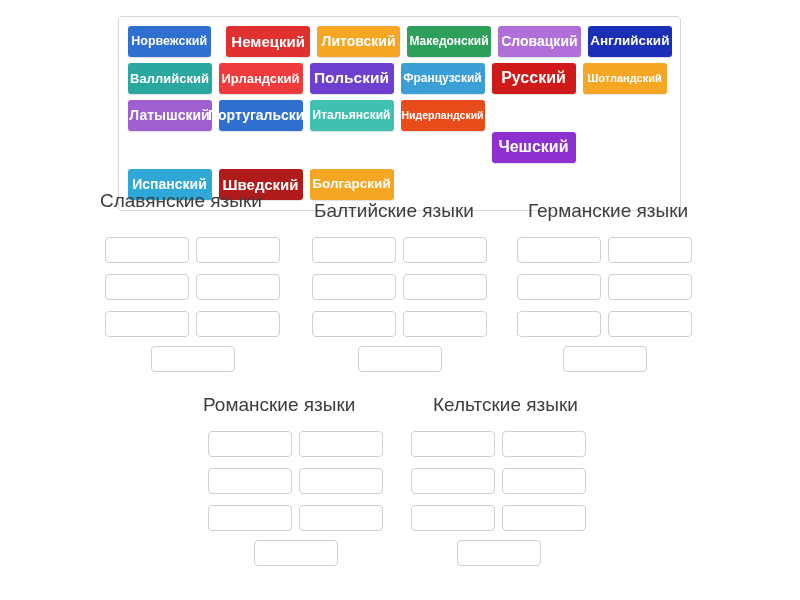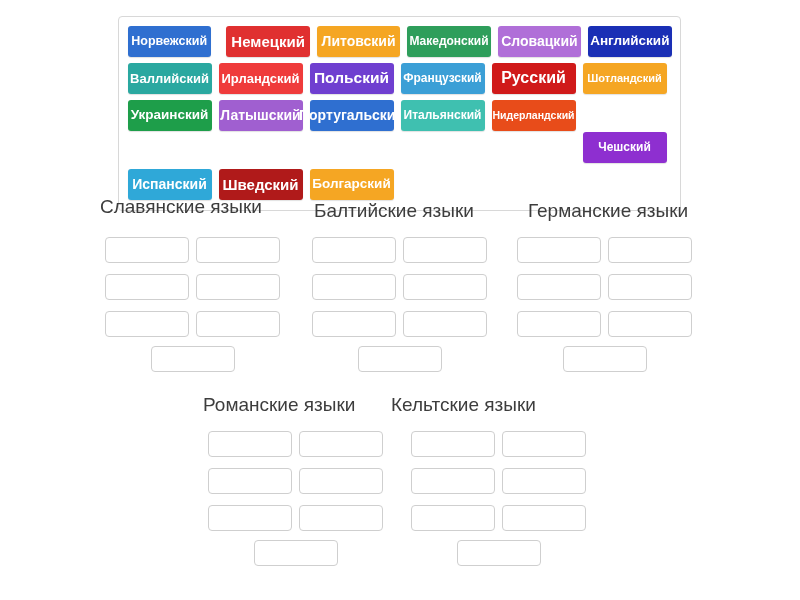--- a/index.html
+++ b/index.html
@@ -91,36 +91,35 @@
       </div>
       <div class="tile-row">
         <div class="tile" style="background: rgb(42, 168, 160); font-size: 13px; font-weight: 700;">Валлийский</div>
         <div class="tile" style="background: rgb(239, 59, 59); font-size: 13px; font-weight: 700;">Ирландский</div>
         <div class="tile" style="background: rgb(111, 63, 208); font-size: 15.5px; font-weight: 700;">Польский</div>
         <div class="tile" style="background: rgb(59, 159, 214); font-size: 12px; font-weight: 700;">Французский</div>
         <div class="tile" style="background: rgb(208, 26, 26); font-size: 16px; font-weight: 700;">Русский</div>
         <div class="tile" style="background: rgb(245, 166, 35); font-size: 11px; font-weight: 700;">Шотландский</div>
       </div>
       <div class="tile-row">
-        <div class="tile" style="background: rgb(30, 158, 74); font-size: 13.5px; font-weight: 700;">Украинский</div>
         <div class="tile" style="background: rgb(160, 95, 208); font-size: 14px; font-weight: 700;">Латышский</div>
         <div class="tile" style="background: rgb(47, 111, 208); font-size: 14px; font-weight: 700;">Португальский</div>
         <div class="tile" style="background: rgb(63, 192, 176); font-size: 12px; font-weight: 700;">Итальянский</div>
         <div class="tile" style="background: rgb(232, 76, 26); font-size: 10.5px; font-weight: 700;">Нидерландский</div>
-        <div class="tile" style="background: rgb(142, 47, 208); font-size: 12px; font-weight: 700; margin-top: 35px;">Чешский</div>
+        <div class="tile" style="background: rgb(142, 47, 208); font-size: 16px; font-weight: 700; margin-top: 35px;">Чешский</div>
       </div>
       <div class="tile-row">
         <div class="tile" style="background: rgb(47, 168, 216); font-size: 14px; font-weight: 700;">Испанский</div>
         <div class="tile" style="background: rgb(176, 26, 26); font-size: 15px; font-weight: 700;">Шведский</div>
         <div class="tile" style="background: rgb(245, 166, 35); font-size: 13.5px; font-weight: 700;">Болгарский</div>
       </div>
     </div>
 
   <div id="categories-layer">
-      <div class="cat-title" style="left: 100px; top: 196px;">Славянские языки</div>
+      <div class="cat-title" style="left: 100px; top: 190px;">Славянские языки</div>
       <div class="slot" style="left: 105px; top: 237px;"></div>
       <div class="slot" style="left: 196px; top: 237px;"></div>
       <div class="slot" style="left: 105px; top: 274px;"></div>
       <div class="slot" style="left: 196px; top: 274px;"></div>
       <div class="slot" style="left: 105px; top: 311px;"></div>
       <div class="slot" style="left: 196px; top: 311px;"></div>
       <div class="slot" style="left: 151px; top: 346px;"></div>
       <div class="cat-title" style="left: 314px; top: 200px;">Балтийские языки</div>
       <div class="slot" style="left: 312px; top: 237px;"></div>
       <div class="slot" style="left: 403px; top: 237px;"></div>
@@ -138,21 +137,21 @@
       <div class="slot" style="left: 608px; top: 311px;"></div>
       <div class="slot" style="left: 563px; top: 346px;"></div>
       <div class="cat-title" style="left: 203px; top: 394px;">Романские языки</div>
       <div class="slot" style="left: 208px; top: 431px;"></div>
       <div class="slot" style="left: 299px; top: 431px;"></div>
       <div class="slot" style="left: 208px; top: 468px;"></div>
       <div class="slot" style="left: 299px; top: 468px;"></div>
       <div class="slot" style="left: 208px; top: 505px;"></div>
       <div class="slot" style="left: 299px; top: 505px;"></div>
       <div class="slot" style="left: 254px; top: 540px;"></div>
-      <div class="cat-title" style="left: 391px; top: 394px;">Кельтские языки</div>
+      <div class="cat-title" style="left: 433px; top: 394px;">Кельтские языки</div>
       <div class="slot" style="left: 411px; top: 431px;"></div>
       <div class="slot" style="left: 502px; top: 431px;"></div>
       <div class="slot" style="left: 411px; top: 468px;"></div>
       <div class="slot" style="left: 502px; top: 468px;"></div>
       <div class="slot" style="left: 411px; top: 505px;"></div>
       <div class="slot" style="left: 502px; top: 505px;"></div>
       <div class="slot" style="left: 457px; top: 540px;"></div>
     </div>
 
 </div>

